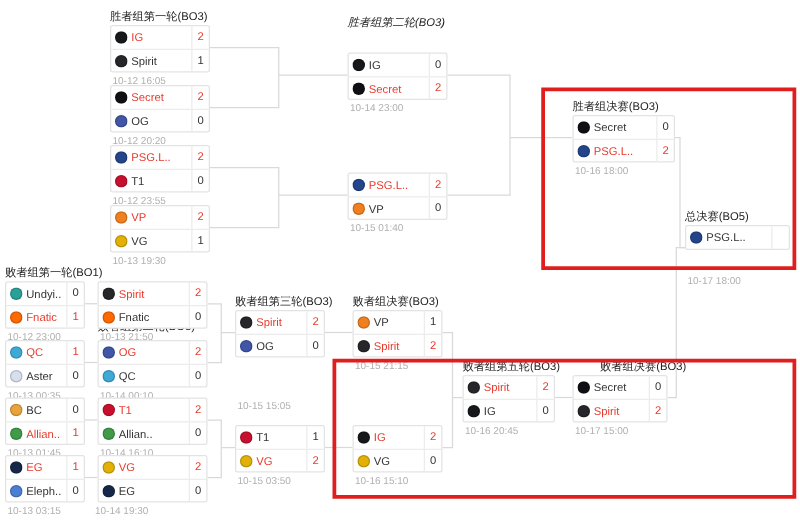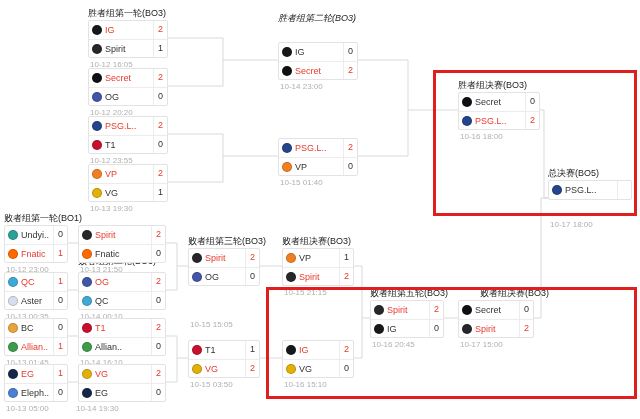--- a/index.html
+++ b/index.html
@@ -209,21 +209,21 @@
         <span class="team-icon" style="background: rgb(22, 40, 74);"></span>
         <span class="team-name winner">EG</span>
         <span class="team-score winner">1</span>
       </div>
       <div class="team-row">
         <span class="team-icon" style="background: rgb(74, 127, 212);"></span>
         <span class="team-name">Eleph..</span>
         <span class="team-score">0</span>
       </div>
     </div>
-    <div class="match-date" style="left: 4px; top: 404px;">10-13 05:00</div>
+    <div class="match-date" style="left: 4px; top: 404px;">10-13 03:15</div>
     <div class="round-header" style="left: 78px; top: 213px; margin-top: 43px;">败者组第二轮(BO3)</div>
     <div class="match-card" style="left: 78px; top: 225px; width: 88px;">
       <div class="team-row">
         <span class="team-icon" style="background: rgb(38, 38, 43);"></span>
         <span class="team-name winner">Spirit</span>
         <span class="team-score winner">2</span>
       </div>
       <div class="team-row">
         <span class="team-icon" style="background: rgb(255, 105, 0);"></span>
         <span class="team-name">Fnatic</span>

